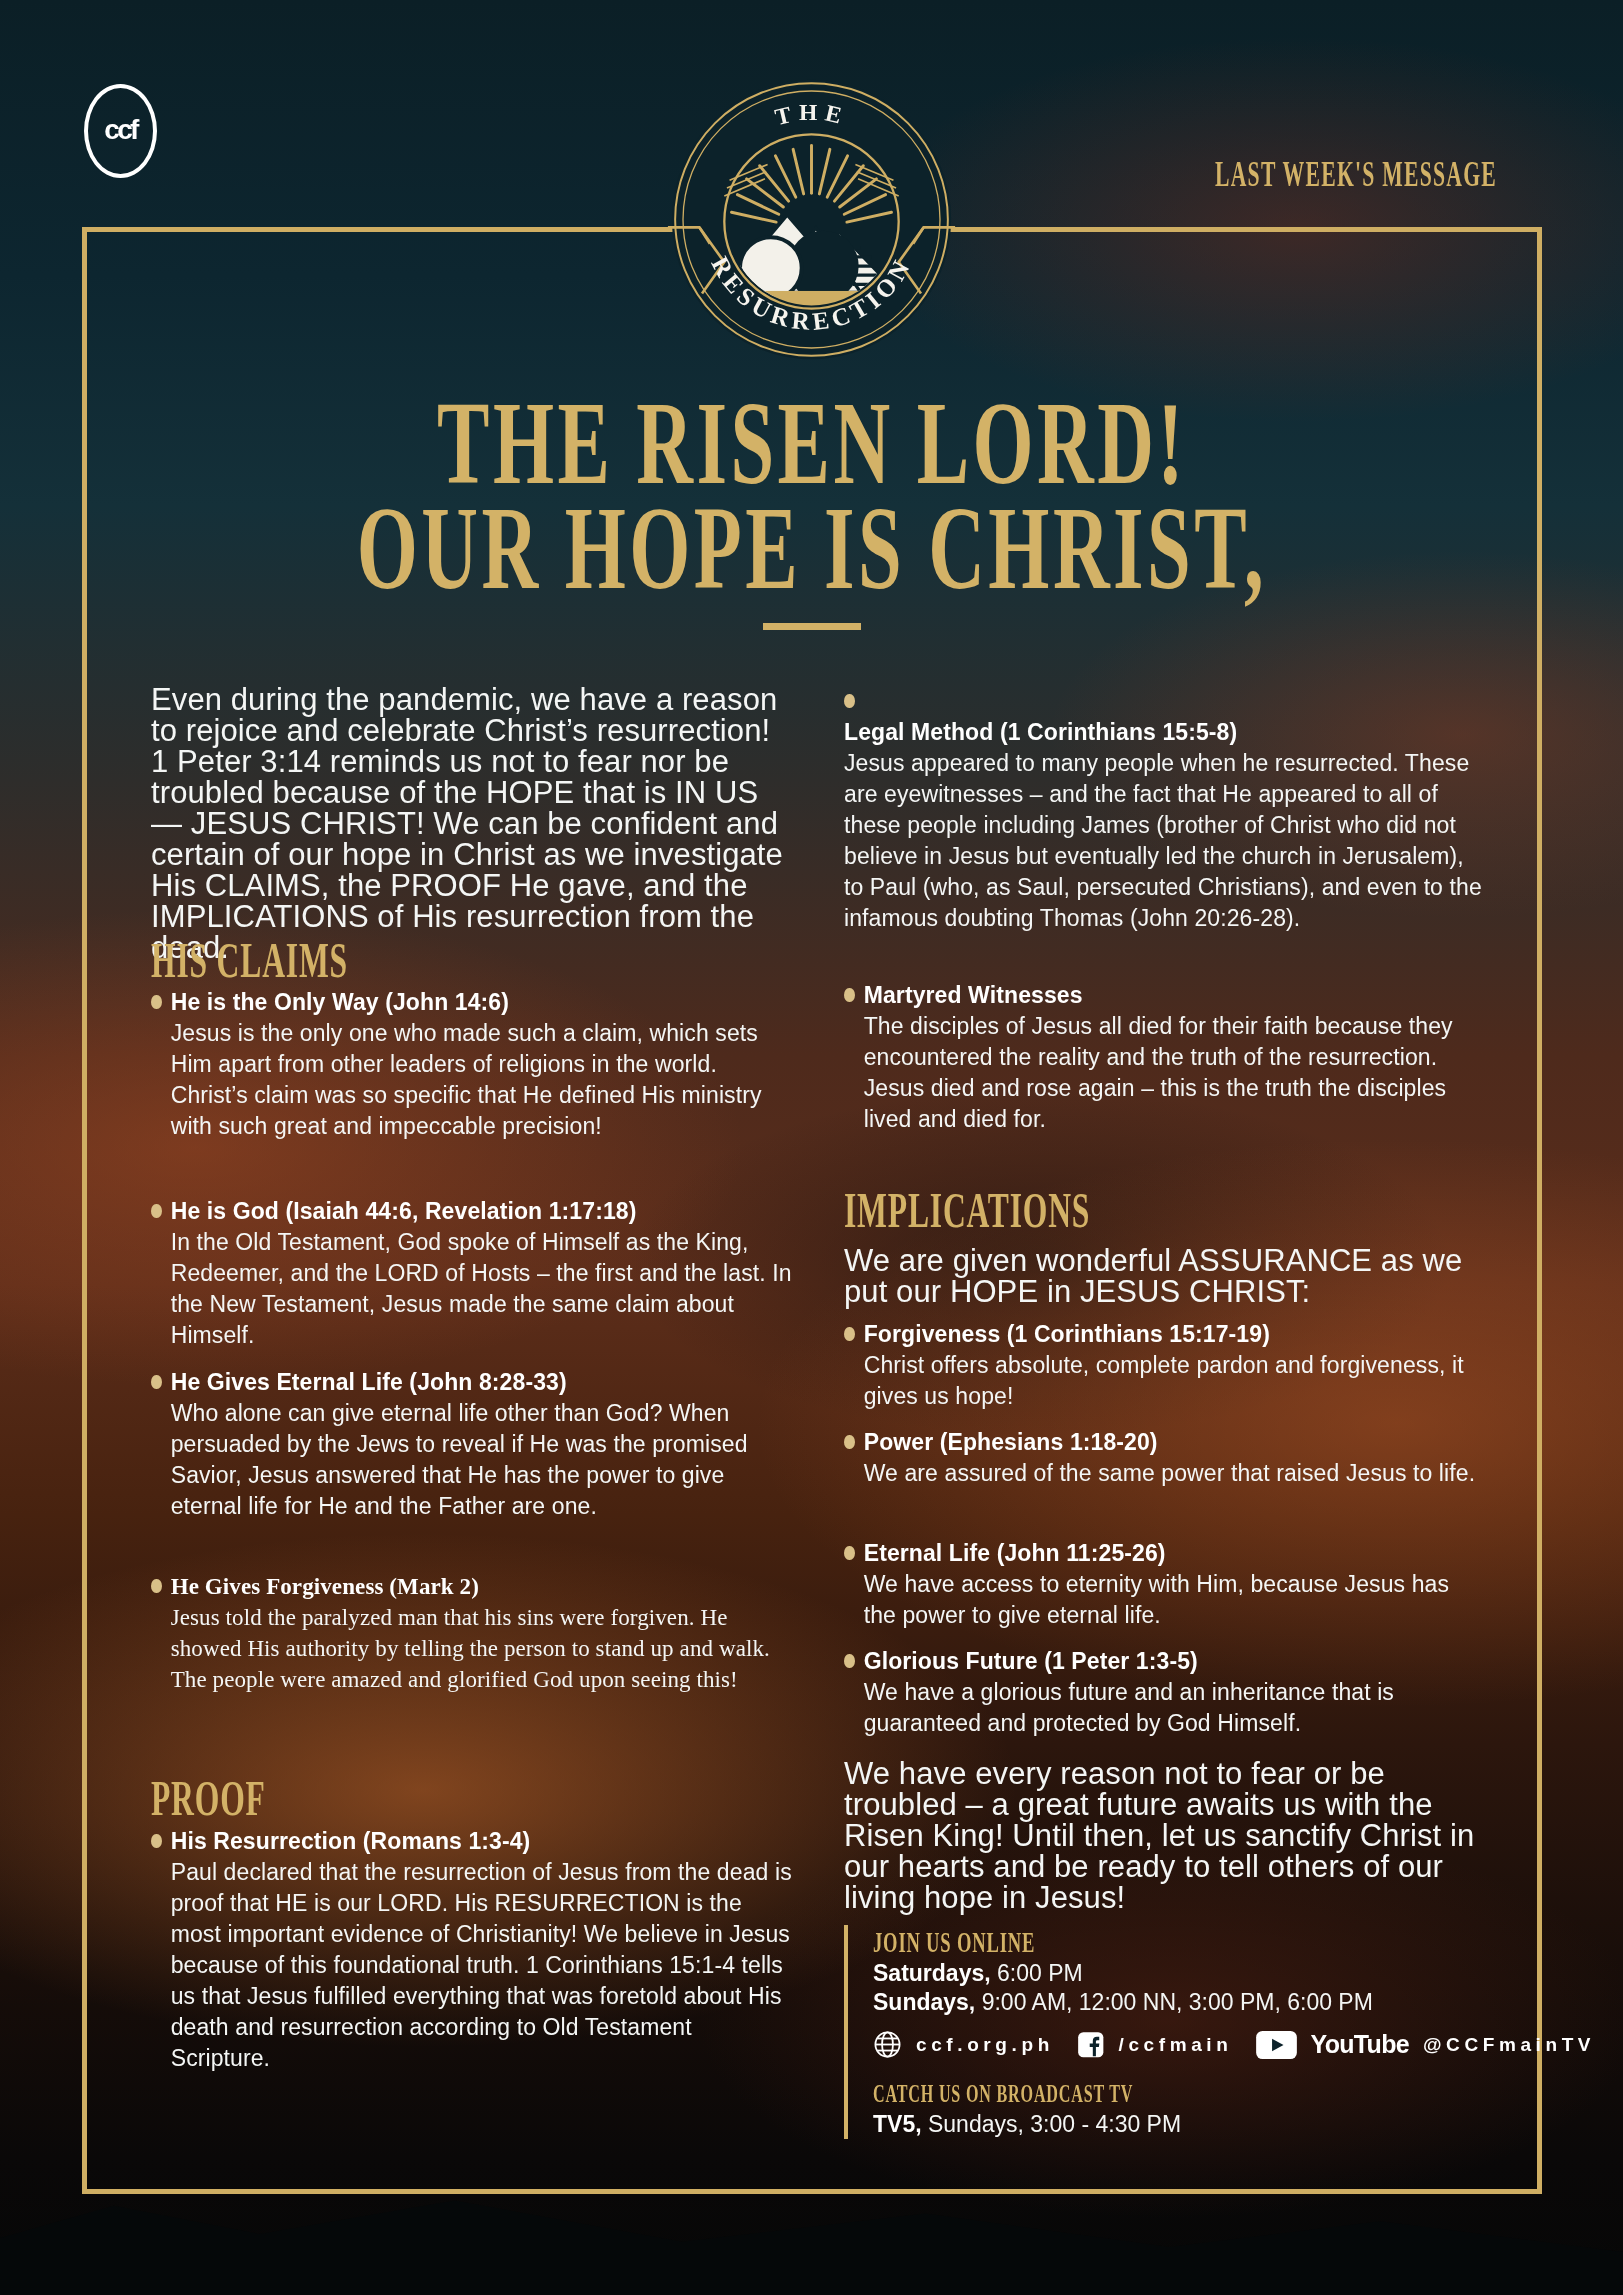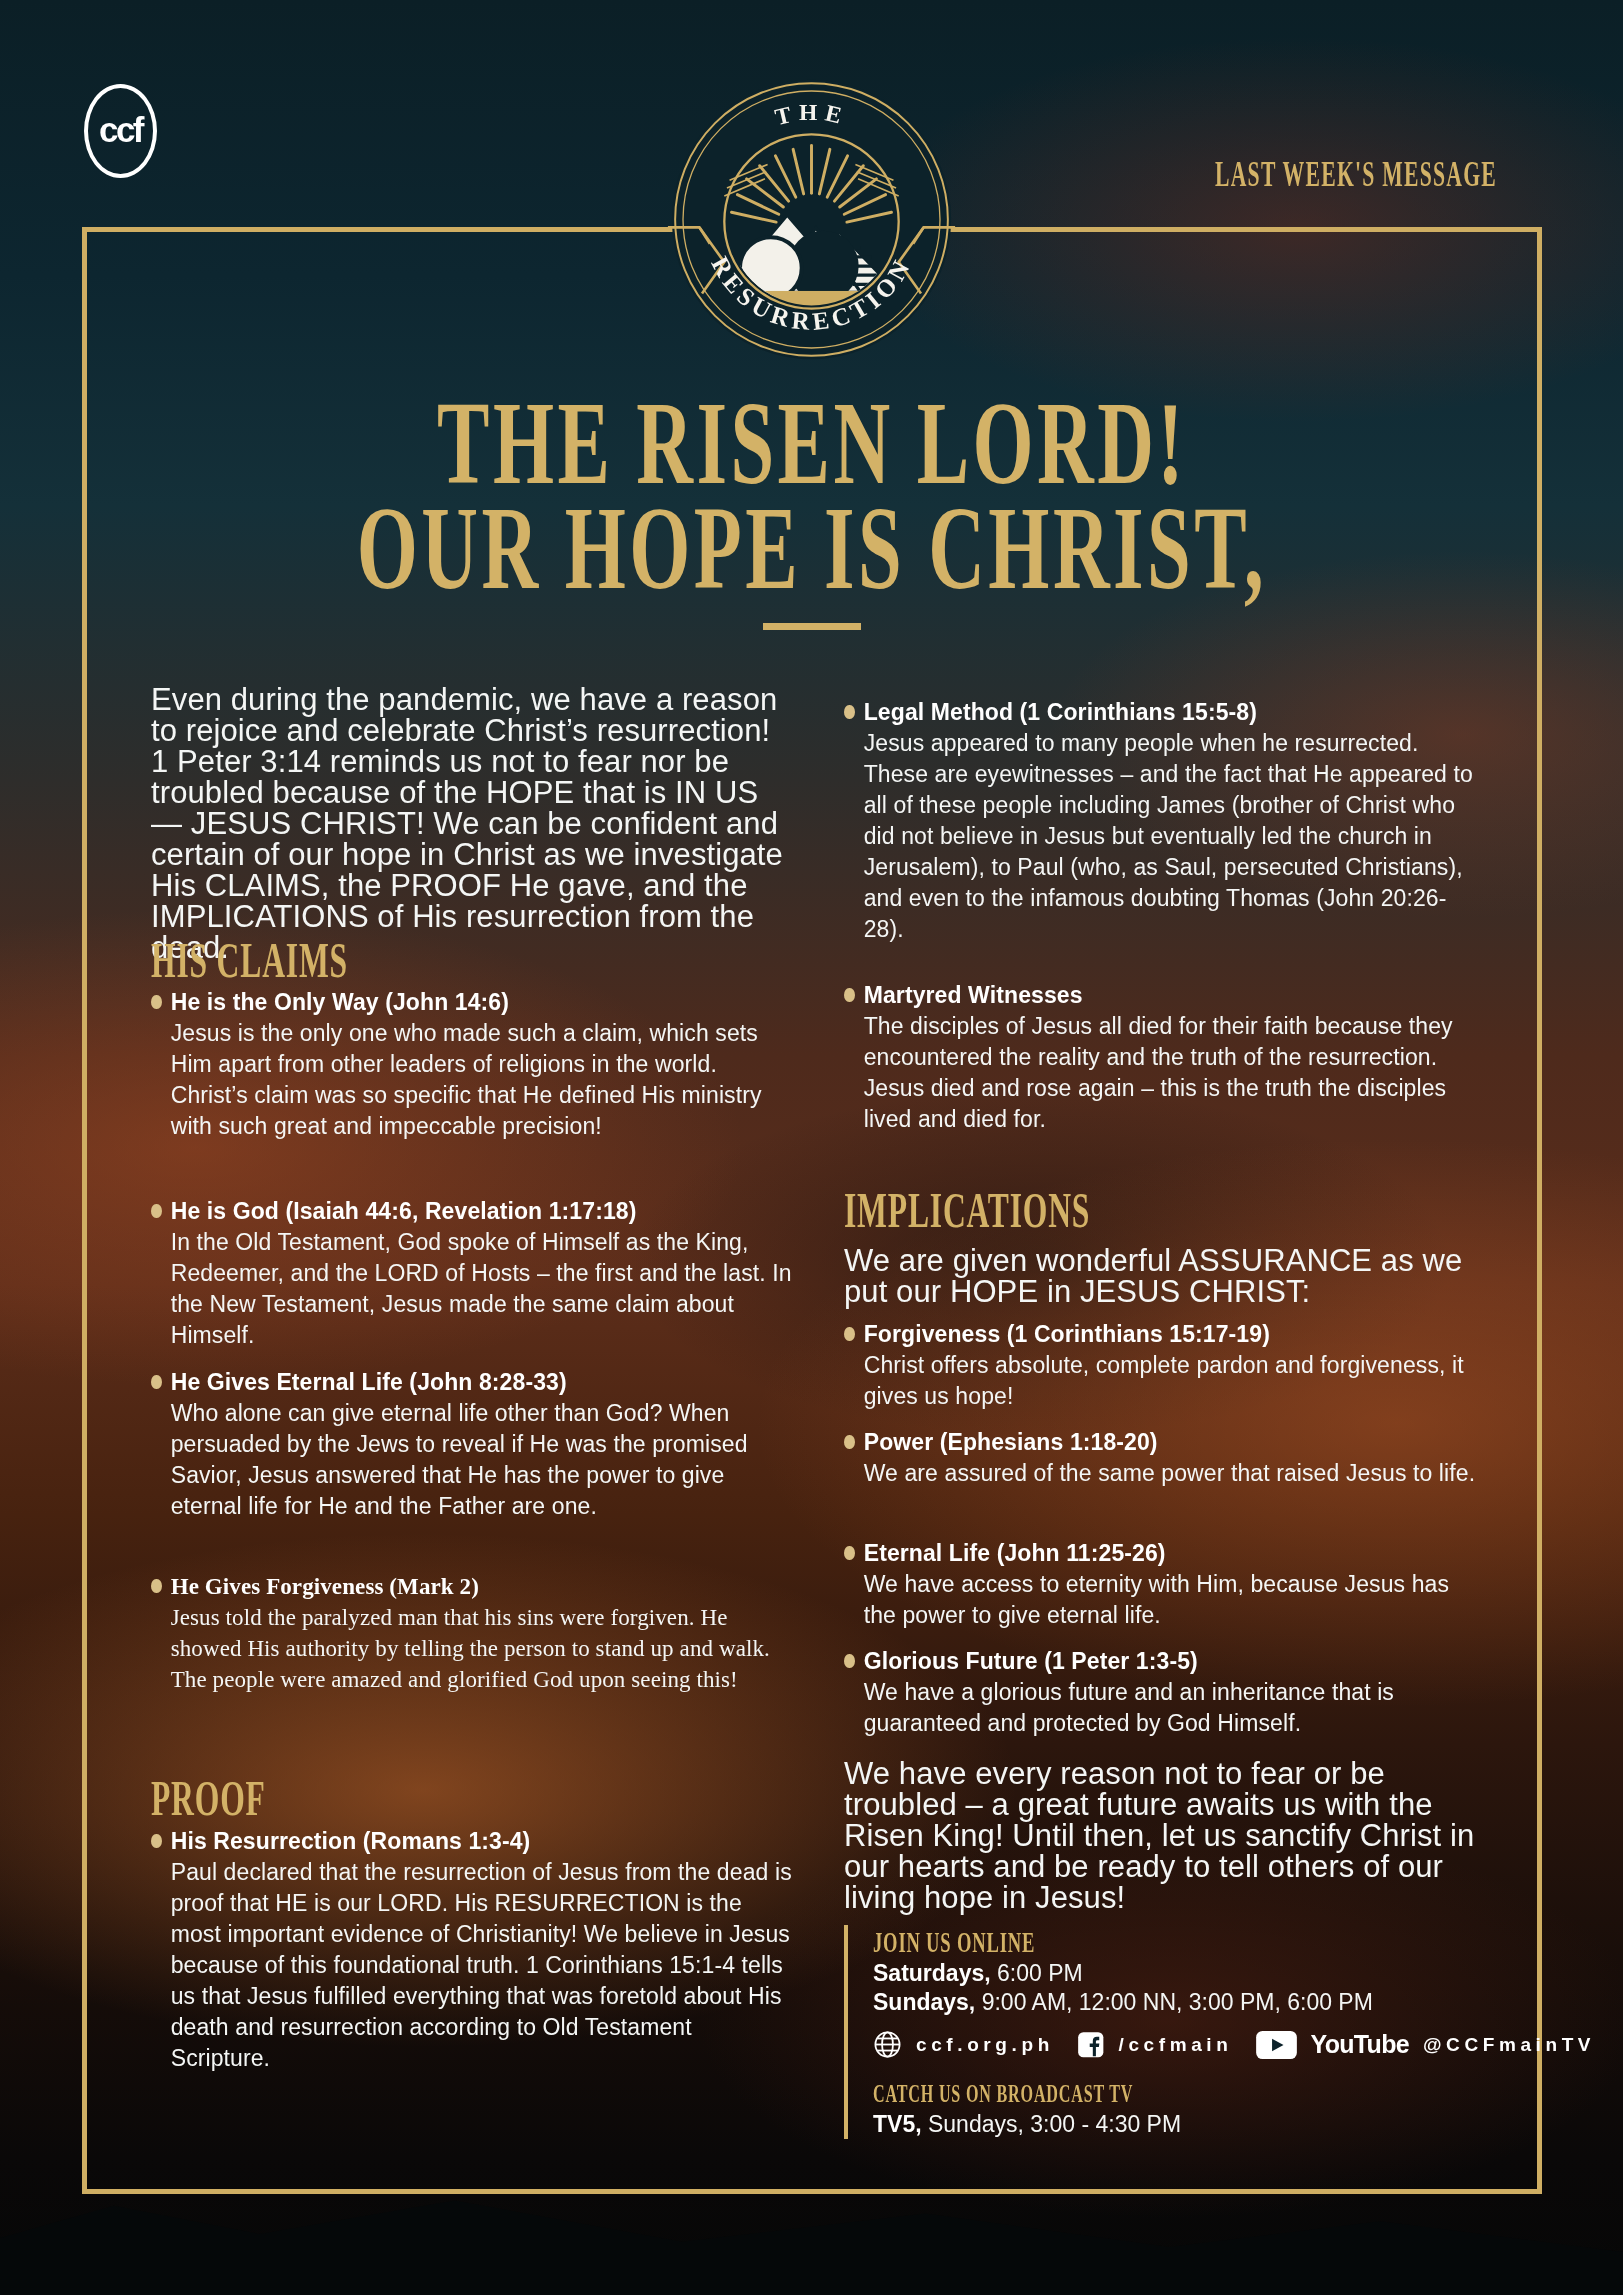--- a/index.html
+++ b/index.html
@@ -18,21 +18,21 @@
   }
   .slab{font-family:"Liberation Serif",serif;font-weight:700;color:#d3b267;white-space:nowrap;}
   .cond{display:inline-block;transform:scaleX(.62);transform-origin:left center;}
   .cond-c{display:block;transform:scaleX(.66);transform-origin:center center;}
   .frame{position:absolute;left:82px;top:227px;width:1460px;height:1967px;
          box-sizing:border-box;border:5.2px solid #cfae63;}
   .silhouette{position:absolute;left:0;top:2167px;width:1624px;height:129px;background:#05090a;opacity:.92;
          clip-path:polygon(0 55%,7% 30%,16% 52%,28% 26%,42% 58%,57% 36%,72% 62%,85% 42%,100% 66%,100% 100%,0 100%);}
   .ccf-logo{position:absolute;left:84px;top:84px;width:65px;height:86px;border:4.6px solid #fff;border-radius:50%;
          display:flex;align-items:center;justify-content:center;}
-  .ccf-logo span{font-size:35px;font-weight:700;color:#fff;letter-spacing:-2.6px;margin-top:-2.6px;}
+  .ccf-logo span{font-size:28px;font-weight:700;color:#fff;letter-spacing:-2.6px;margin-top:-2.6px;}
   .tagline{position:absolute;left:1215px;top:156px;font-size:35px;line-height:38px;letter-spacing:2px;}
   .badge{position:absolute;left:664px;top:72px;width:295px;height:295px;}
   .title{position:absolute;left:0;top:391px;width:1624px;text-align:center;}
   .title .line{font-size:119px;line-height:105px;letter-spacing:5.2px;color:#d3b267;
          font-family:"Liberation Serif",serif;font-weight:700;white-space:nowrap;}
   .divider{position:absolute;left:763px;top:623px;width:98px;height:6.5px;background:#d3b267;}
   .col{position:absolute;width:641px;}
   .body-text{font-size:31px;line-height:31px;color:#f4f6f5;letter-spacing:0.1px;}
   .sec-h{font-size:51px;line-height:55px;letter-spacing:1.3px;}
   .bullet-item{position:absolute;left:0;display:flex;gap:9.2px;width:641px;}
@@ -201,21 +201,21 @@
       <span class="dot"></span>
       <div>
           <div class="bi-title">His Resurrection (Romans 1:3-4)</div>
            <div class="bi-body">Paul declared that the resurrection of Jesus from the dead is proof that HE is our LORD. His RESURRECTION is the most important evidence of Christianity! We believe in Jesus because of this foundational truth. 1 Corinthians 15:1-4 tells us that Jesus fulfilled everything that was foretold about His death and resurrection according to Old Testament Scripture.</div>
         </div>
     </div>
   </div>
 
   <div class="col" style="left:844px;top:681px;">
 
-    <div class="bullet-item" style="top:16px;">
+    <div class="bullet-item" style="top:5px;flex-direction:column;">
       <span class="dot"></span>
       <div>
           <div class="bi-title">Legal Method (1 Corinthians 15:5-8)</div>
            <div class="bi-body">Jesus appeared to many people when he resurrected. These are eyewitnesses – and the fact that He appeared to all of these people including James (brother of Christ who did not believe in Jesus but eventually led the church in Jerusalem), to Paul (who, as Saul, persecuted Christians), and even to the infamous doubting Thomas (John 20:26-28).</div>
         </div>
     </div>
     <div class="bullet-item" style="top:299px;">
       <span class="dot"></span>
       <div>
           <div class="bi-title">Martyred Witnesses</div>

